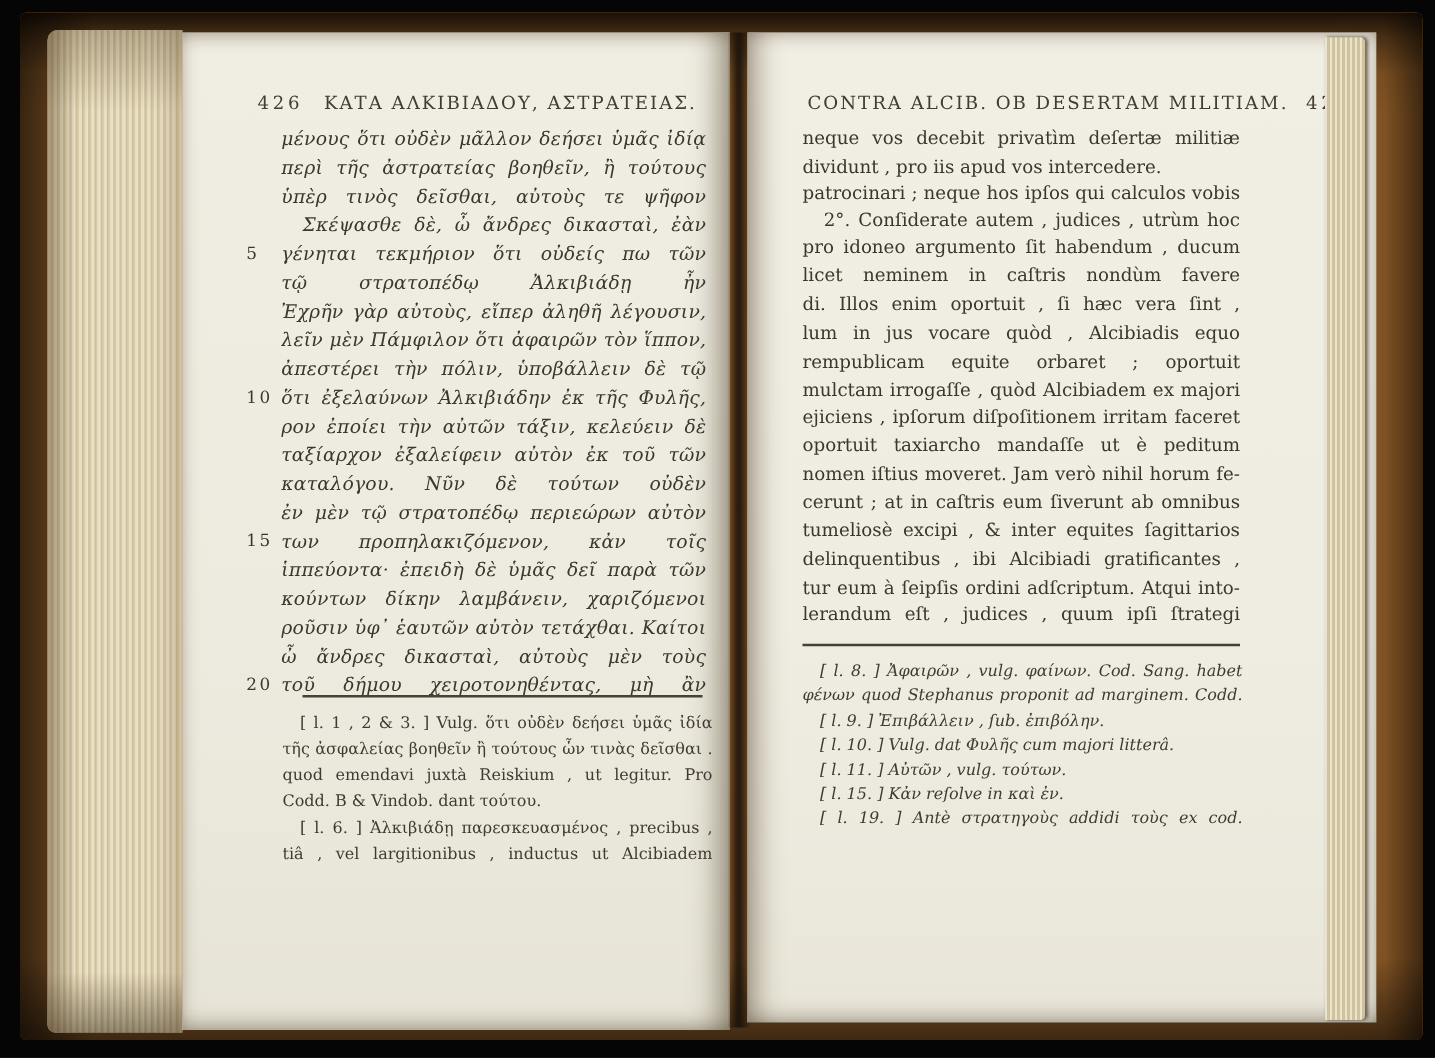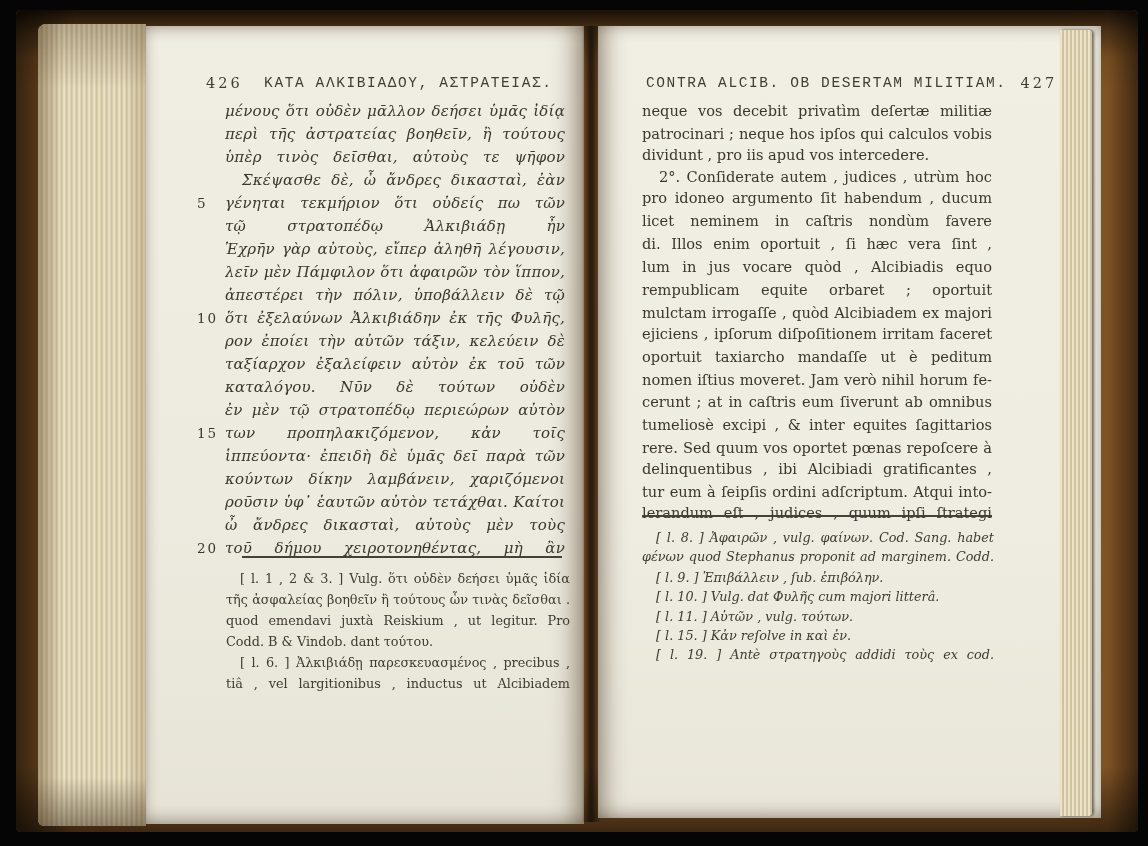--- a/index.html
+++ b/index.html
@@ -67,21 +67,21 @@
   }
   .running-head {
     position: absolute; display: flex; align-items: flex-start;
     font-size: 14.5px; letter-spacing: 1.6px; color: #423c33;
   }
   .lp-head { top: 49px; left: 60px; width: 354px; }
   .rp-head { top: 49px; left: 48px; width: 356px; }
   .head-num { letter-spacing: 3px; }
   .lp-head .head-num { margin-right: 14px; }
   .rp-head .head-num { margin-left: 14px; }
-  .head-title { flex: 1; text-align: center; white-space: nowrap; font-family: Liberation Mono, monospace; }
+  .head-title { flex: 1; text-align: center; white-space: nowrap; }
 
   .textblock { position: absolute; color: #3c362e; }
   .lp-text { top: 74px; left: 79px; width: 340px; font-size: 15px; line-height: 22.4px; }
   .lp-text .ltext { font-style: italic; letter-spacing: 0.2px; }
   .rp-text { top: 74px; left: 44px; width: 350px; font-size: 14.6px; line-height: 21.35px; }
 
   .tline { position: relative; }
   .ltext {
     display: block; text-align: justify; text-align-last: justify;
     white-space: normal; overflow: hidden; max-height: 23px;
@@ -258,28 +258,28 @@
       <span class="head-title">CONTRA ALCIB. OB DESERTAM MILITIAM.</span>
       <span class="head-num">427</span>
     </div>
 
     <div class="textblock rp-text">
 
         <div class="tline">
           <span class="ltext">neque vos decebit privatìm deſertæ militiæ reis</span>
         </div>
 
-        <div class="tline">
-          <span class="ltext">patrocinari ; neque hos ipſos qui calculos vobis</span>
-        </div>
-
         <div class="tline last">
           <span class="ltext">dividunt , pro iis apud vos intercedere.</span>
         </div>
 
+        <div class="tline">
+          <span class="ltext">patrocinari ; neque hos ipſos qui calculos vobis</span>
+        </div>
+
         <div class="tline indent">
           <span class="ltext">2°. Conſiderate autem , judices , utrùm hoc</span>
         </div>
 
         <div class="tline">
           <span class="ltext">pro idoneo argumento ſit habendum , ducum ſci-</span>
         </div>
 
         <div class="tline">
           <span class="ltext">licet neminem in caſtris nondùm favere Alcibia-</span>
@@ -314,23 +314,20 @@
         </div>
 
         <div class="tline">
           <span class="ltext">cerunt ; at in caſtris eum ſiverunt ab omnibus con-</span>
         </div>
 
         <div class="tline">
           <span class="ltext">tumeliosè excipi , &amp; inter equites ſagittarios me-</span>
         </div>
 
-        <div class="tline">
-          <span class="ltext">rere. Sed quum vos oportet pœnas repoſcere à</span>
-        </div>
 
         <div class="tline">
           <span class="ltext">delinquentibus , ibi Alcibiadi gratificantes , teſtan-</span>
         </div>
 
         <div class="tline">
           <span class="ltext">tur eum à ſeipſis ordini adſcriptum. Atqui into-</span>
         </div>
 
         <div class="tline">

